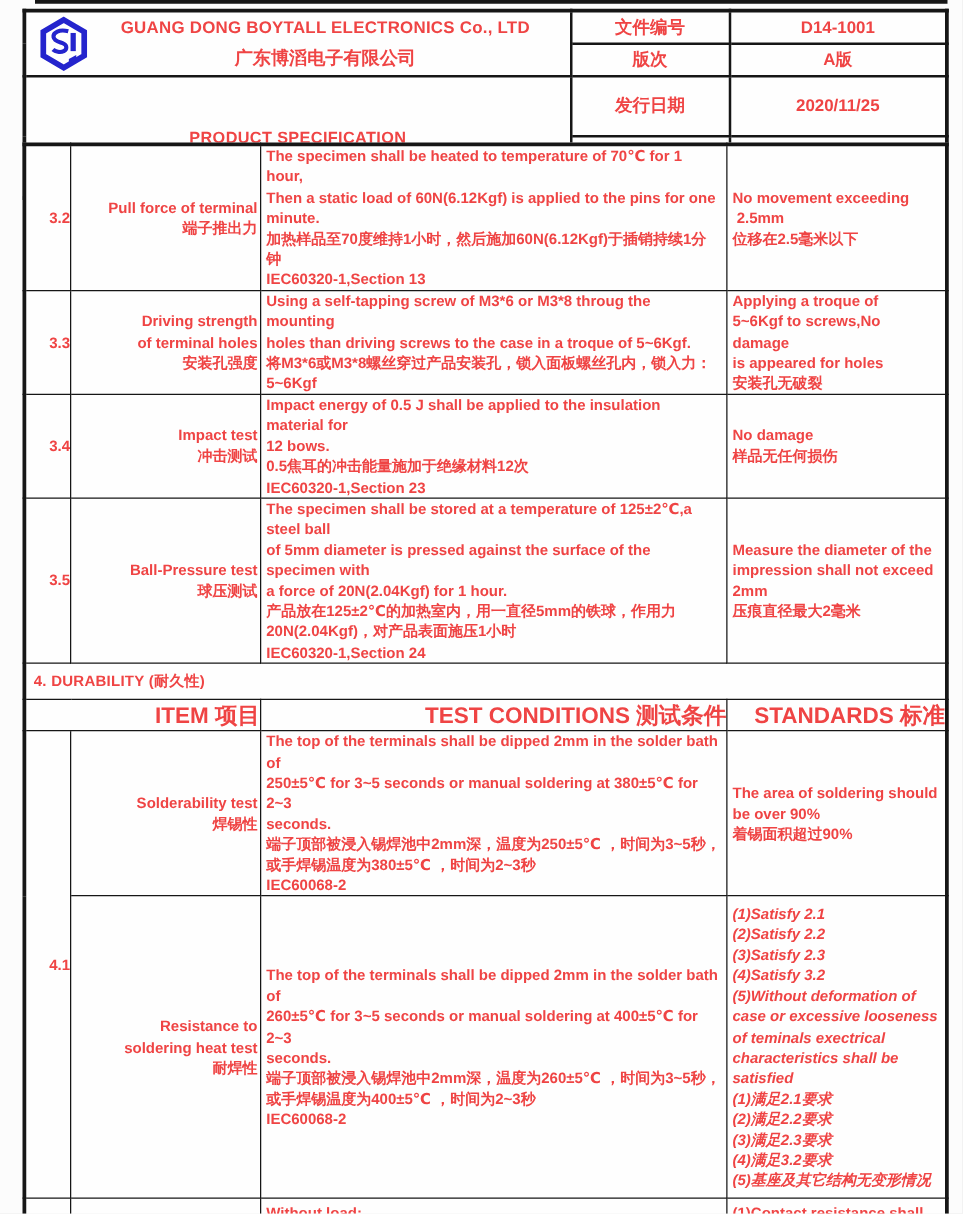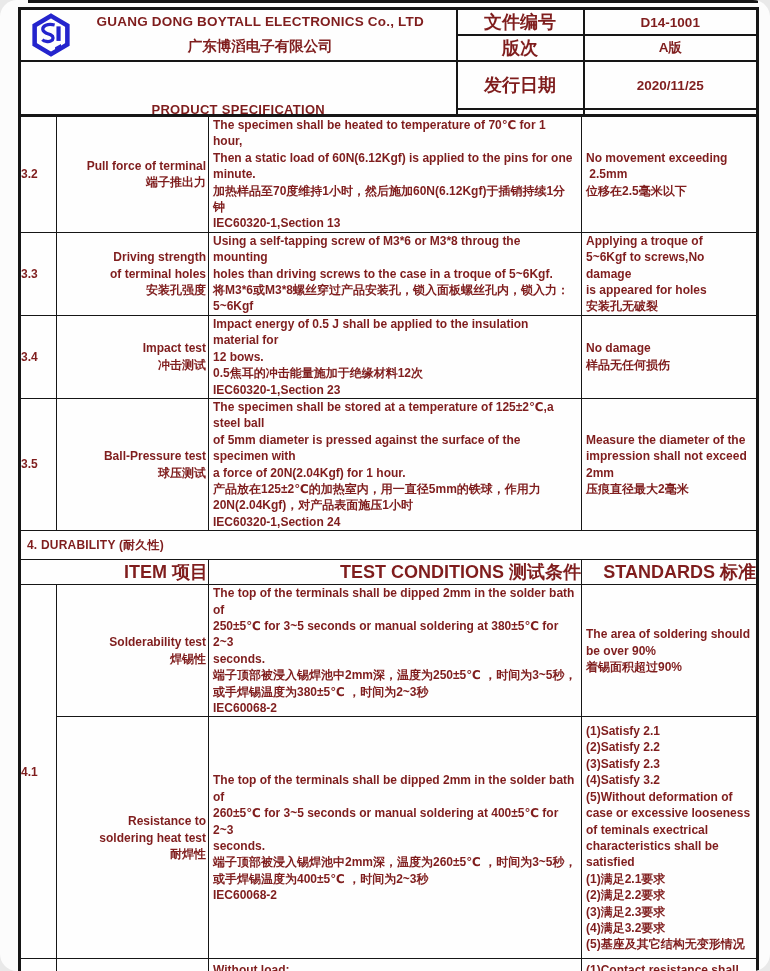--- a/index.html
+++ b/index.html
@@ -1,47 +1,47 @@
 <!DOCTYPE html>
 <html><head>
 <meta charset="utf-8">
 <style>
   html,body{margin:0;padding:0;background:#e9e9e9;}
   .page{
     position:relative;width:770px;height:971px;background:#fcfcfc;
     font-family:"Liberation Sans","DejaVu Sans",sans-serif;
-    font-weight:bold;color:#7f1d1d;overflow:hidden;border-radius:17px;
+    font-weight:bold;color:#ef4444;overflow:hidden;
   }
   .scan-edge{position:absolute;top:0;left:28px;width:730px;height:3px;background:#161616;}
   table{border-collapse:collapse;table-layout:fixed;background:#fefefe;}
   td{padding:0;overflow:hidden;}
 
   
   .hdr{position:absolute;left:18px;top:7px;width:738px;border:3px solid #161616;}
   .hdr td{border:2px solid #161616;text-align:center;vertical-align:middle;}
   .hdr tr{height:26px;}
   .company-inner{display:flex;align-items:center;padding:2px 6px;}
   .logo{width:40px;height:44px;flex:0 0 auto;margin-left:4px;}
   .company-names{flex:1;text-align:center;}
   .company-en{font-size:13.5px;letter-spacing:0.2px;}
   .company-cn{font-size:14.5px;margin-top:8px;}
   .title-en{font-size:13px;letter-spacing:0.3px;margin-top:40px;}
   .title-cn{font-size:13.5px;margin-top:22px;}
-  .flabel{font-size:18px;}
+  .flabel{font-size:14px;}
   .fvalue{font-size:13.5px;}
 
   
   .body-tbl{position:absolute;left:18px;top:114px;width:738px;border:3px solid #161616;}
   .body-tbl td{border:1.5px solid #161616;vertical-align:middle;font-size:12px;line-height:16.4px;}
-  .num{text-align:left;}
+  .num{text-align:right;}
   .item{text-align:right;white-space:pre-line;padding:0 2px;}
   .test{text-align:left;white-space:pre-line;padding:0 4px;}
   .std{text-align:left;white-space:pre-line;padding:0 4px;}
   .compact{line-height:13.6px;}
-  .tight{line-height:15.4px;}
+  .tight{line-height:15.4px;font-style:italic;}
   .section-band{font-size:13px;text-align:left;padding:0 6px;letter-spacing:0.2px;}
   .colhdr td{text-align:right;font-size:18px;}
 </style>
 </head>
 <body>
 
 <div class="page">
   <div class="scan-edge"></div>
 
   <table class="hdr">

